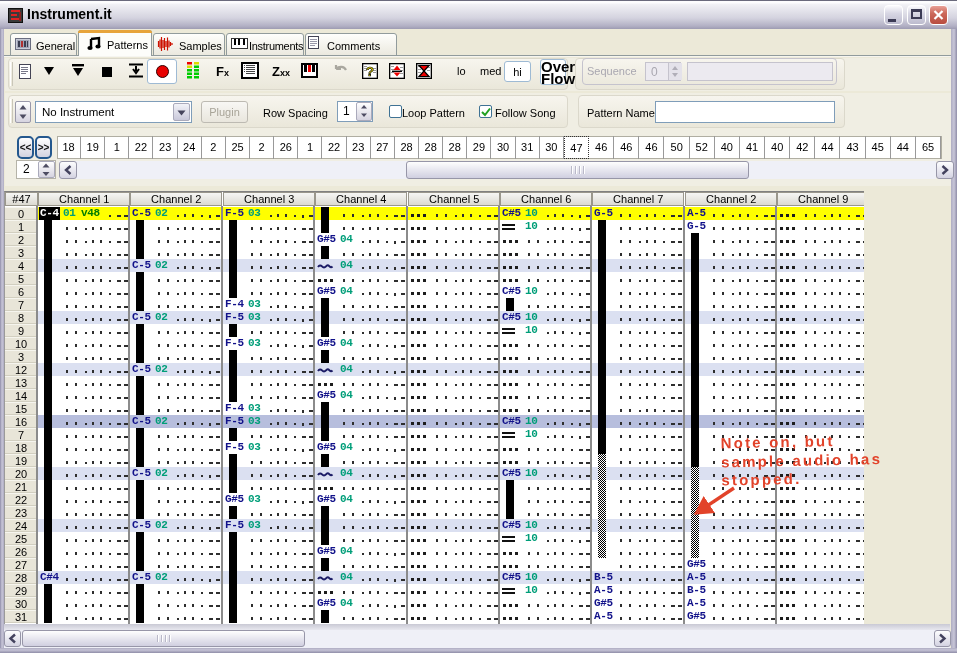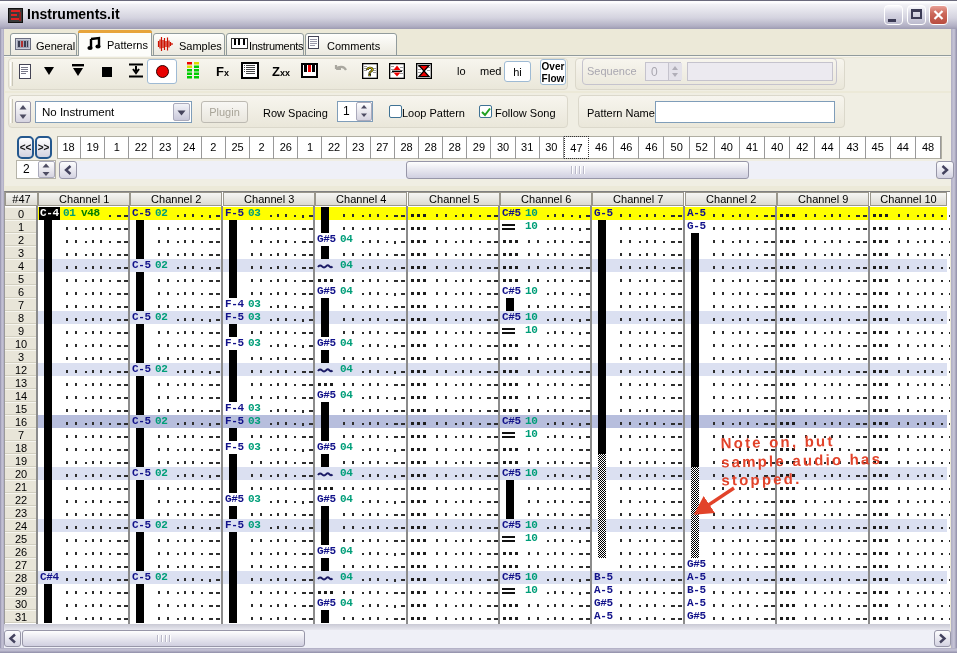--- a/index.html
+++ b/index.html
@@ -33,21 +33,21 @@
 <div class="a" style="left:0;top:0;width:957px;height:29px;background:linear-gradient(#6a6a7c 0,#6a6a7c 1px,#fdfdfe 1px,#fdfdfe 3px,#f2f2f6 4px,#d4d3df 18px,#b2b0c4 26px,#9d9bb2 29px)"></div>
 <div class="a" style="left:0;top:29px;width:4px;height:624px;background:linear-gradient(90deg,#8f8da8,#c8c6d8 50%,#aeacc2)"></div>
 <div class="a" style="left:951px;top:29px;width:6px;height:624px;background:linear-gradient(90deg,#aeacc2,#c8c6d8 50%,#8f8da8)"></div>
 <div class="a" style="left:0;top:648px;width:957px;height:5px;background:linear-gradient(#aeacc2,#c6c4d6 40%,#8f8da8)"></div>
 <div class="a" style="left:8px;top:8px;width:15px;height:15px;background:#3a3a3a;border:1px solid #111">
 <div class="a" style="left:2px;top:1px;width:9px;height:2px;background:#d22"></div>
 <div class="a" style="left:2px;top:5px;width:6px;height:2px;background:#d22"></div>
 <div class="a" style="left:2px;top:9px;width:9px;height:2px;background:#d22"></div>
 <div class="a" style="left:10px;top:3px;width:2px;height:9px;background:#822"></div>
 </div>
-<div class="a" style="left:27px;top:6px;font-size:14px;font-weight:bold;color:#000">Instruments.it</div>
+<div class="a" style="left:27px;top:6px;font-size:14px;font-weight:bold;color:#000">Instrument.it</div>
 <div class="a" style="left:884px;top:5px;width:19px;height:20px;border-radius:4px;background:linear-gradient(#fbfbfd,#d8d7e4 40%,#bdbcce);border:1px solid #fff">
     <div class="a" style="left:3px;top:13px;width:8px;height:3px;background:#3c3b55"></div>
   </div>
 <div class="a" style="left:907px;top:5px;width:19px;height:20px;border-radius:4px;background:linear-gradient(#fbfbfd,#d8d7e4 40%,#bdbcce);border:1px solid #fff">
     <div class="a" style="left:3px;top:3px;width:11px;height:10px;border:2px solid #3c3b55;border-top-width:3px"></div>
   </div>
 <div class="a" style="left:929px;top:5px;width:19px;height:20px;border-radius:4px;background:linear-gradient(#e8a097,#cd6a5c 40%,#b84c3e);border:1px solid #fff">
     <svg class="a" style="left:3px;top:3px" width="11" height="12">
       <path d="M1.5 2 L9.5 10 M9.5 2 L1.5 10" stroke="#fff" stroke-width="2.2"></path>
     </svg>
@@ -178,21 +178,21 @@
     <rect x="2" y="6" width="3" height="1" fill="#999"></rect>
     <rect x="2" y="9" width="3" height="1" fill="#999"></rect>
     <rect x="11" y="4" width="3" height="1" fill="#999"></rect>
     <rect x="11" y="7" width="3" height="1" fill="#999"></rect>
     <path d="M3 2.5 L13 2.5 L8 8 Z" fill="#e00" stroke="#000" stroke-width="1.2"></path>
     <path d="M3 13.5 L13 13.5 L8 8 Z" fill="#e00" stroke="#000" stroke-width="1.2"></path>
   </svg>
 <div class="a" style="left:457px;top:65px;font-size:11px;color:#000">lo</div>
 <div class="a" style="left:480px;top:65px;font-size:11px;color:#000">med</div>
 <div class="a" style="left:504px;top:61px;width:27px;height:21px;background:#fff;border:1px solid #9ebad4;border-radius:3px;font-size:11px;text-align:center;line-height:20px">hi</div>
-<div class="a" style="left:540px;top:59px;width:26px;height:26px;background:#fff;border:1px solid #9ebad4;border-radius:3px;font-size:10px;font-weight:bold;text-align:center;line-height:12px;padding-top:1px">Over<br>Flow</div>
+<div class="a" style="left:540px;top:59px;width:26px;height:26px;background:#fff;border:1px solid #9ebad4;border-radius:3px;font-size:15px;font-weight:bold;text-align:center;line-height:12px;padding-top:1px">Over<br>Flow</div>
 <div class="a" style="left:582px;top:58px;width:255px;height:27px;border:1px solid #c5c3cd;border-radius:4px"></div>
 <div class="a" style="left:587px;top:65px;font-size:11px;color:#a9a7b0">Sequence</div>
 <div class="a" style="left:645px;top:62px;width:36px;height:19px;background:#eceaf0;border:1px solid #c5c3cd">
     <span style="position:absolute;left:5px;top:2px;font-size:12px;color:#a9a7b0">0</span>
     <span class="a" style="left:22px;top:0px;width:14px;height:17px;background:#e4e2ea;border-left:1px solid #c5c3cd"></span>
     <svg class="a" style="left:24px;top:2px" width="10" height="14">
       <path d="M5 1 L8 5 L2 5 Z M5 12 L8 8 L2 8 Z" fill="#b0aeb8"></path>
     </svg>
   </div>
 <div class="a" style="left:687px;top:62px;width:146px;height:19px;background:#eceaf0;border:1px solid #c5c3cd"></div>
@@ -262,21 +262,21 @@
 <div class="a" style="left:664.6px;top:136px;width:25.1px;height:23px;border-right:1px solid #999;font-size:11px;color:#000;text-align:center;line-height:22px">50</div>
 <div class="a" style="left:689.7px;top:136px;width:25.1px;height:23px;border-right:1px solid #999;font-size:11px;color:#000;text-align:center;line-height:22px">52</div>
 <div class="a" style="left:714.8px;top:136px;width:25.1px;height:23px;border-right:1px solid #999;font-size:11px;color:#000;text-align:center;line-height:22px">40</div>
 <div class="a" style="left:740.0px;top:136px;width:25.1px;height:23px;border-right:1px solid #999;font-size:11px;color:#000;text-align:center;line-height:22px">41</div>
 <div class="a" style="left:765.1px;top:136px;width:25.1px;height:23px;border-right:1px solid #999;font-size:11px;color:#000;text-align:center;line-height:22px">40</div>
 <div class="a" style="left:790.3px;top:136px;width:25.1px;height:23px;border-right:1px solid #999;font-size:11px;color:#000;text-align:center;line-height:22px">42</div>
 <div class="a" style="left:815.4px;top:136px;width:25.1px;height:23px;border-right:1px solid #999;font-size:11px;color:#000;text-align:center;line-height:22px">44</div>
 <div class="a" style="left:840.5px;top:136px;width:25.1px;height:23px;border-right:1px solid #999;font-size:11px;color:#000;text-align:center;line-height:22px">43</div>
 <div class="a" style="left:865.7px;top:136px;width:25.1px;height:23px;border-right:1px solid #999;font-size:11px;color:#000;text-align:center;line-height:22px">45</div>
 <div class="a" style="left:890.8px;top:136px;width:25.1px;height:23px;border-right:1px solid #999;font-size:11px;color:#000;text-align:center;line-height:22px">44</div>
-<div class="a" style="left:916.0px;top:136px;width:25.1px;height:23px;border-right:1px solid #999;font-size:11px;color:#000;text-align:center;line-height:22px">48</div>
+<div class="a" style="left:916.0px;top:136px;width:25.1px;height:23px;border-right:1px solid #999;font-size:11px;color:#000;text-align:center;line-height:22px">65</div>
 <div class="a" style="left:16px;top:160px;width:40px;height:19px;background:#fff;border:1px solid #b5b3a8">
     <span class="a" style="left:6px;top:1px;font-size:12px">2</span>
   </div>
 <div class="a" style="left:38px;top:161px;width:17px;height:17px;background:linear-gradient(#fefefe,#d6d4e0);border:1px solid #aab;border-radius:2px"></div>
 <svg class="a" style="left:41px;top:163px;z-index:3" width="10" height="14">
     <path d="M5 0.5 L8.5 4.5 L1.5 4.5 Z" fill="#4d4c62"></path>
     <path d="M5 13 L8.5 9 L1.5 9 Z" fill="#4d4c62"></path>
   </svg>
 <div class="a" style="left:59px;top:161px;width:877px;height:18px;background:#eff0f7"></div>
 <div class="a" style="left:59px;top:161px;width:18px;height:18px;background:linear-gradient(#fdfdfe,#d4d3e2);border:1px solid #9796a8;border-radius:3px"></div>
@@ -285,21 +285,21 @@
   </svg>
 <div class="a" style="left:406px;top:161px;width:343px;height:18px;background:linear-gradient(#fefefe,#d0cfe0);border:1px solid #9796a8;border-radius:3px"></div>
 <div class="a" style="left:570.5px;top:166px;width:2px;height:8px;background:#b9b8c8;border-right:1px solid #fff"></div>
 <div class="a" style="left:574.5px;top:166px;width:2px;height:8px;background:#b9b8c8;border-right:1px solid #fff"></div>
 <div class="a" style="left:578.5px;top:166px;width:2px;height:8px;background:#b9b8c8;border-right:1px solid #fff"></div>
 <div class="a" style="left:582.5px;top:166px;width:2px;height:8px;background:#b9b8c8;border-right:1px solid #fff"></div>
 <div class="a" style="left:936px;top:161px;width:18px;height:18px;background:linear-gradient(#fdfdfe,#d4d3e2);border:1px solid #9796a8;border-radius:3px"></div>
 <svg class="a" style="left:936px;top:161px;z-index:4" width="18" height="18">
     <path d="M6.5 5.0 L11.0 9.0 L6.5 13.0" stroke="#43425e" stroke-width="2.4" fill="none"></path>
   </svg>
-<div class="a" style="left:4px;top:191px;width:946px;height:433px;background:#fff;border-top:1px solid #808080;border-left:1px solid #9a9a9a;overflow:hidden" id="pat">
+<div class="a" style="left:4px;top:191px;width:860px;height:433px;background:#fff;border-top:1px solid #808080;border-left:1px solid #9a9a9a;overflow:hidden" id="pat">
 <div class="a" style="left:0;top:0;width:33px;height:14px;background:linear-gradient(#f6f6f4,#dcdad2);border:1px solid #9a978c;font-size:11px;text-align:center;line-height:13px;color:#000">#47</div>
 <div class="a" style="left:33.0px;top:0;width:92.4px;height:14px;background:linear-gradient(#f6f6f4,#dcdad2);border:1px solid #9a978c;font-size:11px;text-align:center;line-height:13px;color:#000">Channel 1</div>
 <div class="a" style="left:125.0px;top:0;width:92.4px;height:14px;background:linear-gradient(#f6f6f4,#dcdad2);border:1px solid #9a978c;font-size:11px;text-align:center;line-height:13px;color:#000">Channel 2</div>
 <div class="a" style="left:218.0px;top:0;width:92.4px;height:14px;background:linear-gradient(#f6f6f4,#dcdad2);border:1px solid #9a978c;font-size:11px;text-align:center;line-height:13px;color:#000">Channel 3</div>
 <div class="a" style="left:310.0px;top:0;width:92.4px;height:14px;background:linear-gradient(#f6f6f4,#dcdad2);border:1px solid #9a978c;font-size:11px;text-align:center;line-height:13px;color:#000">Channel 4</div>
 <div class="a" style="left:403.0px;top:0;width:92.4px;height:14px;background:linear-gradient(#f6f6f4,#dcdad2);border:1px solid #9a978c;font-size:11px;text-align:center;line-height:13px;color:#000">Channel 5</div>
 <div class="a" style="left:495.0px;top:0;width:92.4px;height:14px;background:linear-gradient(#f6f6f4,#dcdad2);border:1px solid #9a978c;font-size:11px;text-align:center;line-height:13px;color:#000">Channel 6</div>
 <div class="a" style="left:587.0px;top:0;width:92.4px;height:14px;background:linear-gradient(#f6f6f4,#dcdad2);border:1px solid #9a978c;font-size:11px;text-align:center;line-height:13px;color:#000">Channel 7</div>
 <div class="a" style="left:680.0px;top:0;width:92.4px;height:14px;background:linear-gradient(#f6f6f4,#dcdad2);border:1px solid #9a978c;font-size:11px;text-align:center;line-height:13px;color:#000">Channel 2</div>
 <div class="a" style="left:772.0px;top:0;width:92.4px;height:14px;background:linear-gradient(#f6f6f4,#dcdad2);border:1px solid #9a978c;font-size:11px;text-align:center;line-height:13px;color:#000">Channel 9</div>

